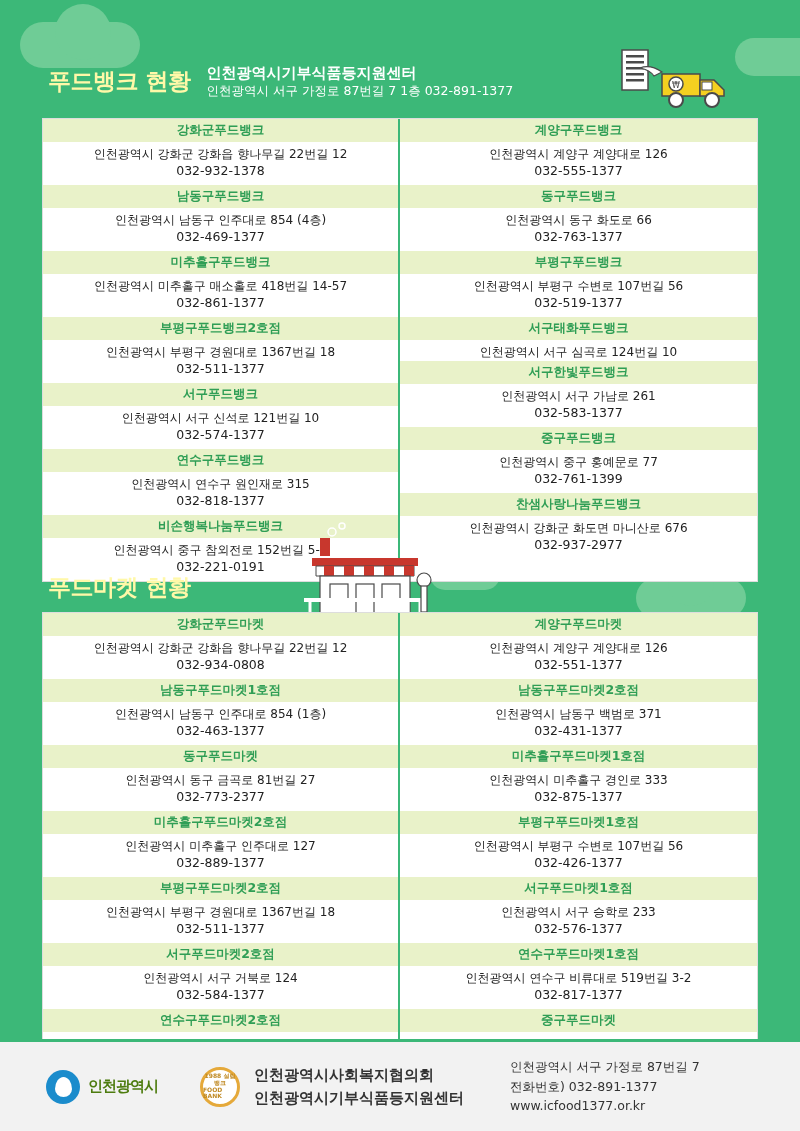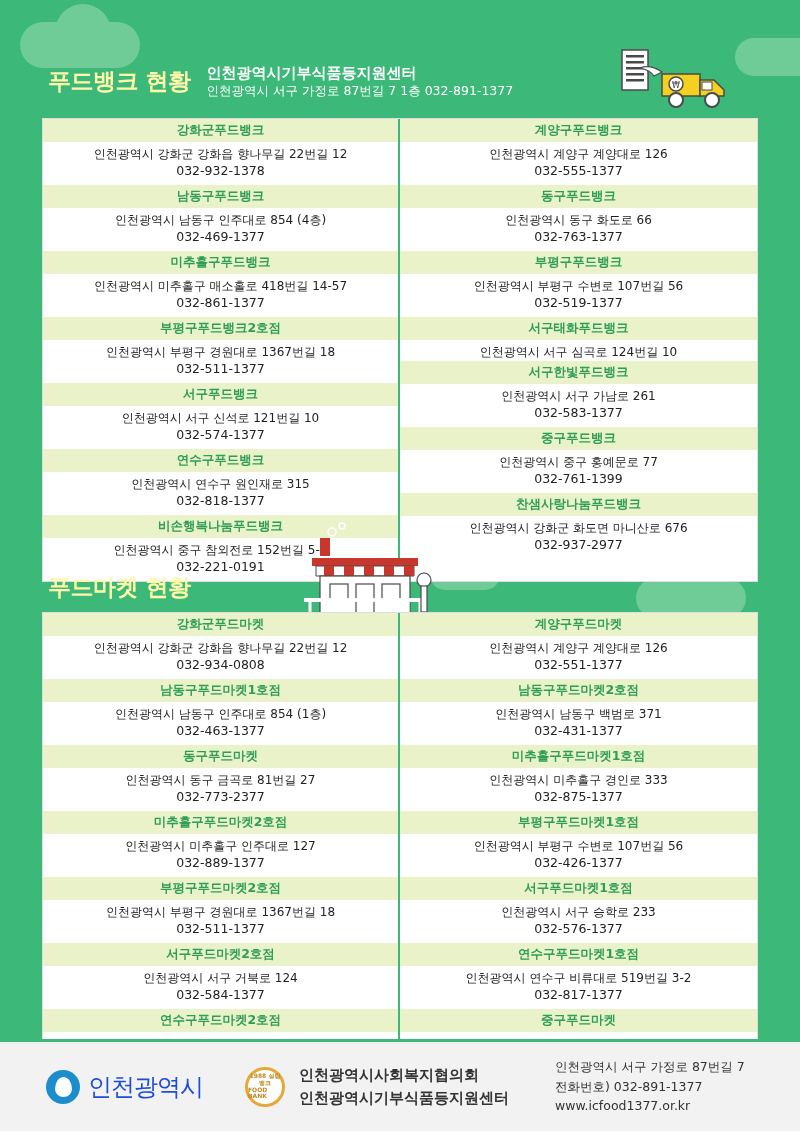--- a/index.html
+++ b/index.html
@@ -75,21 +75,21 @@
   .f-logo { margin-left: 46px; display: flex; align-items: center; }
   .f-logo-mark {
     width: 34px; height: 34px; border-radius: 50%;
     background: #1b8ccc; position: relative; margin-right: 8px;
   }
   .f-logo-mark::after {
     content: ""; position: absolute; left: 9px; top: 7px; width: 17px; height: 20px;
     border-radius: 50% 50% 50% 50%/60% 60% 40% 40%;
     background: #ffffff;
   }
-  .f-logo-text { font-size: 24px; font-weight: normal; color: #1d4ed8; letter-spacing: -1px; }
+  .f-logo-text { font-size: 15px; font-weight: bold; color: #4d7c0f; letter-spacing: -1px; }
   .f-badge { margin-left: 42px; display: flex; align-items: center; }
   .f-badge-circle {
     width: 40px; height: 40px; border-radius: 50%;
     border: 3px solid #e5a93a; background: #ffffff;
     display: flex; flex-direction: column; align-items: center; justify-content: center;
     font-size: 6px; color: #c08a24; font-weight: bold; line-height: 1.1;
   }
   .f-org { margin-left: 14px; line-height: 1.5; }
   .f-org div { font-size: 15px; font-weight: bold; color: #333333; }
   .f-contact { margin-left: 46px; line-height: 1.55; }

